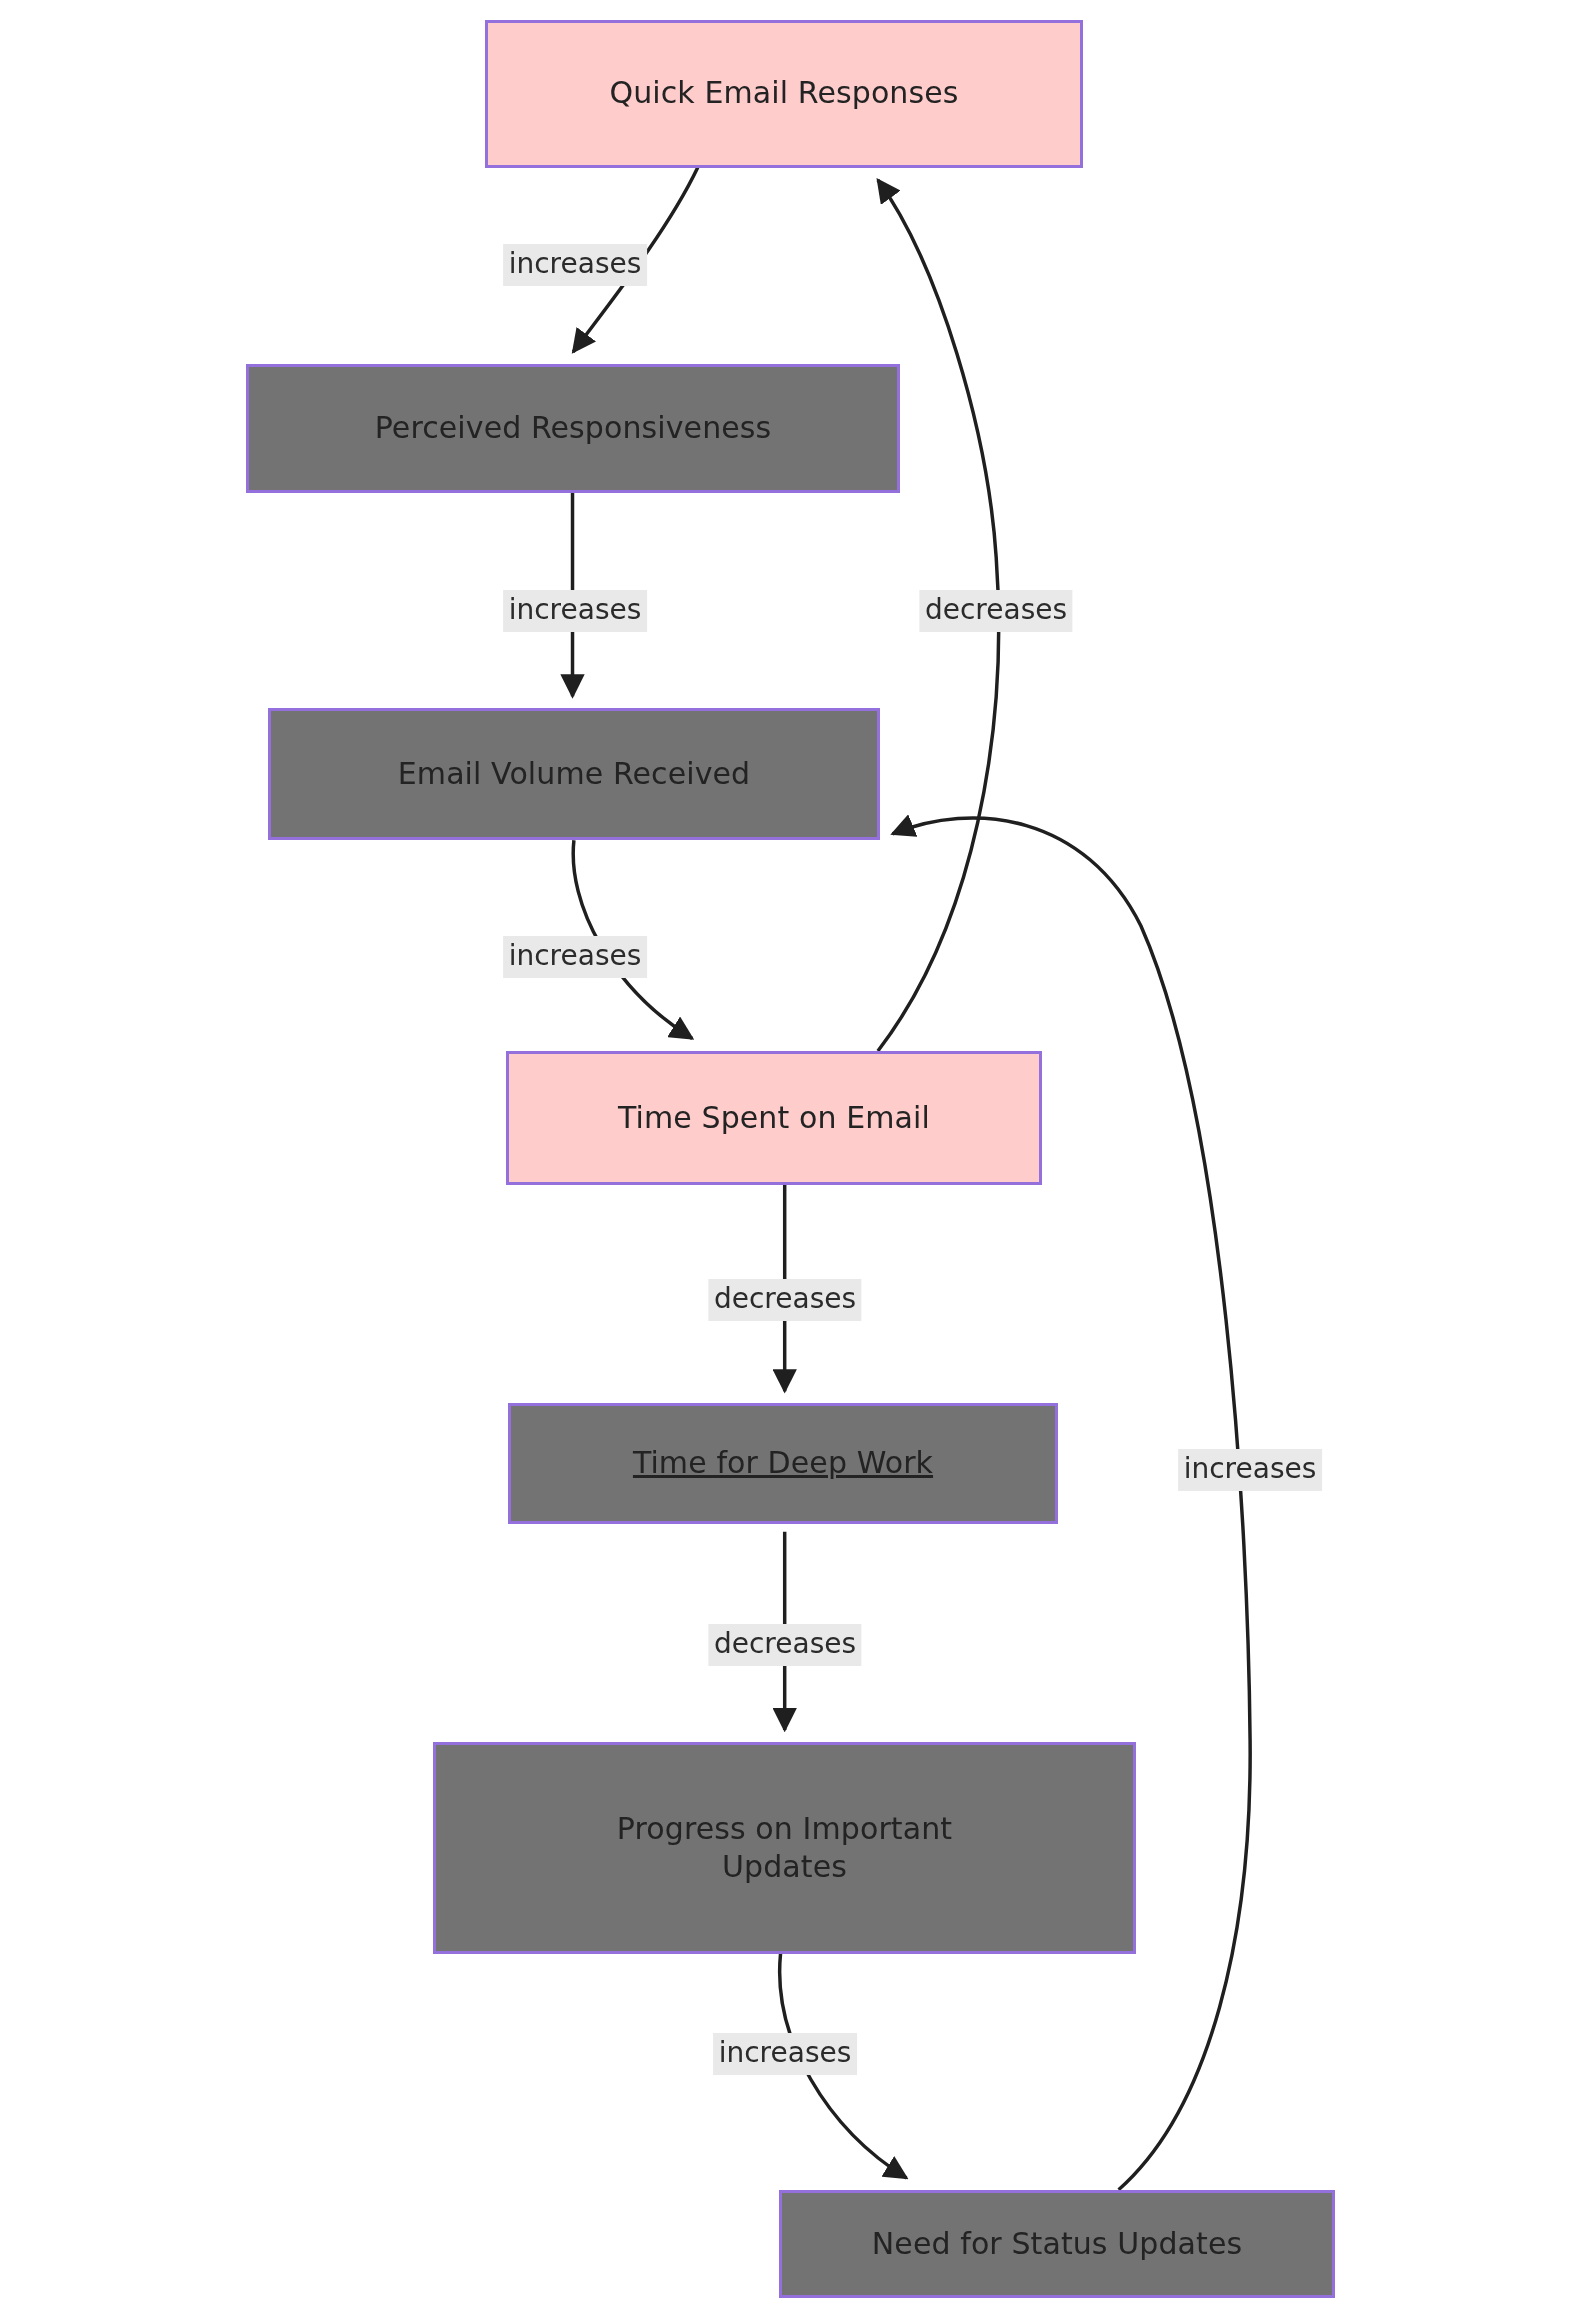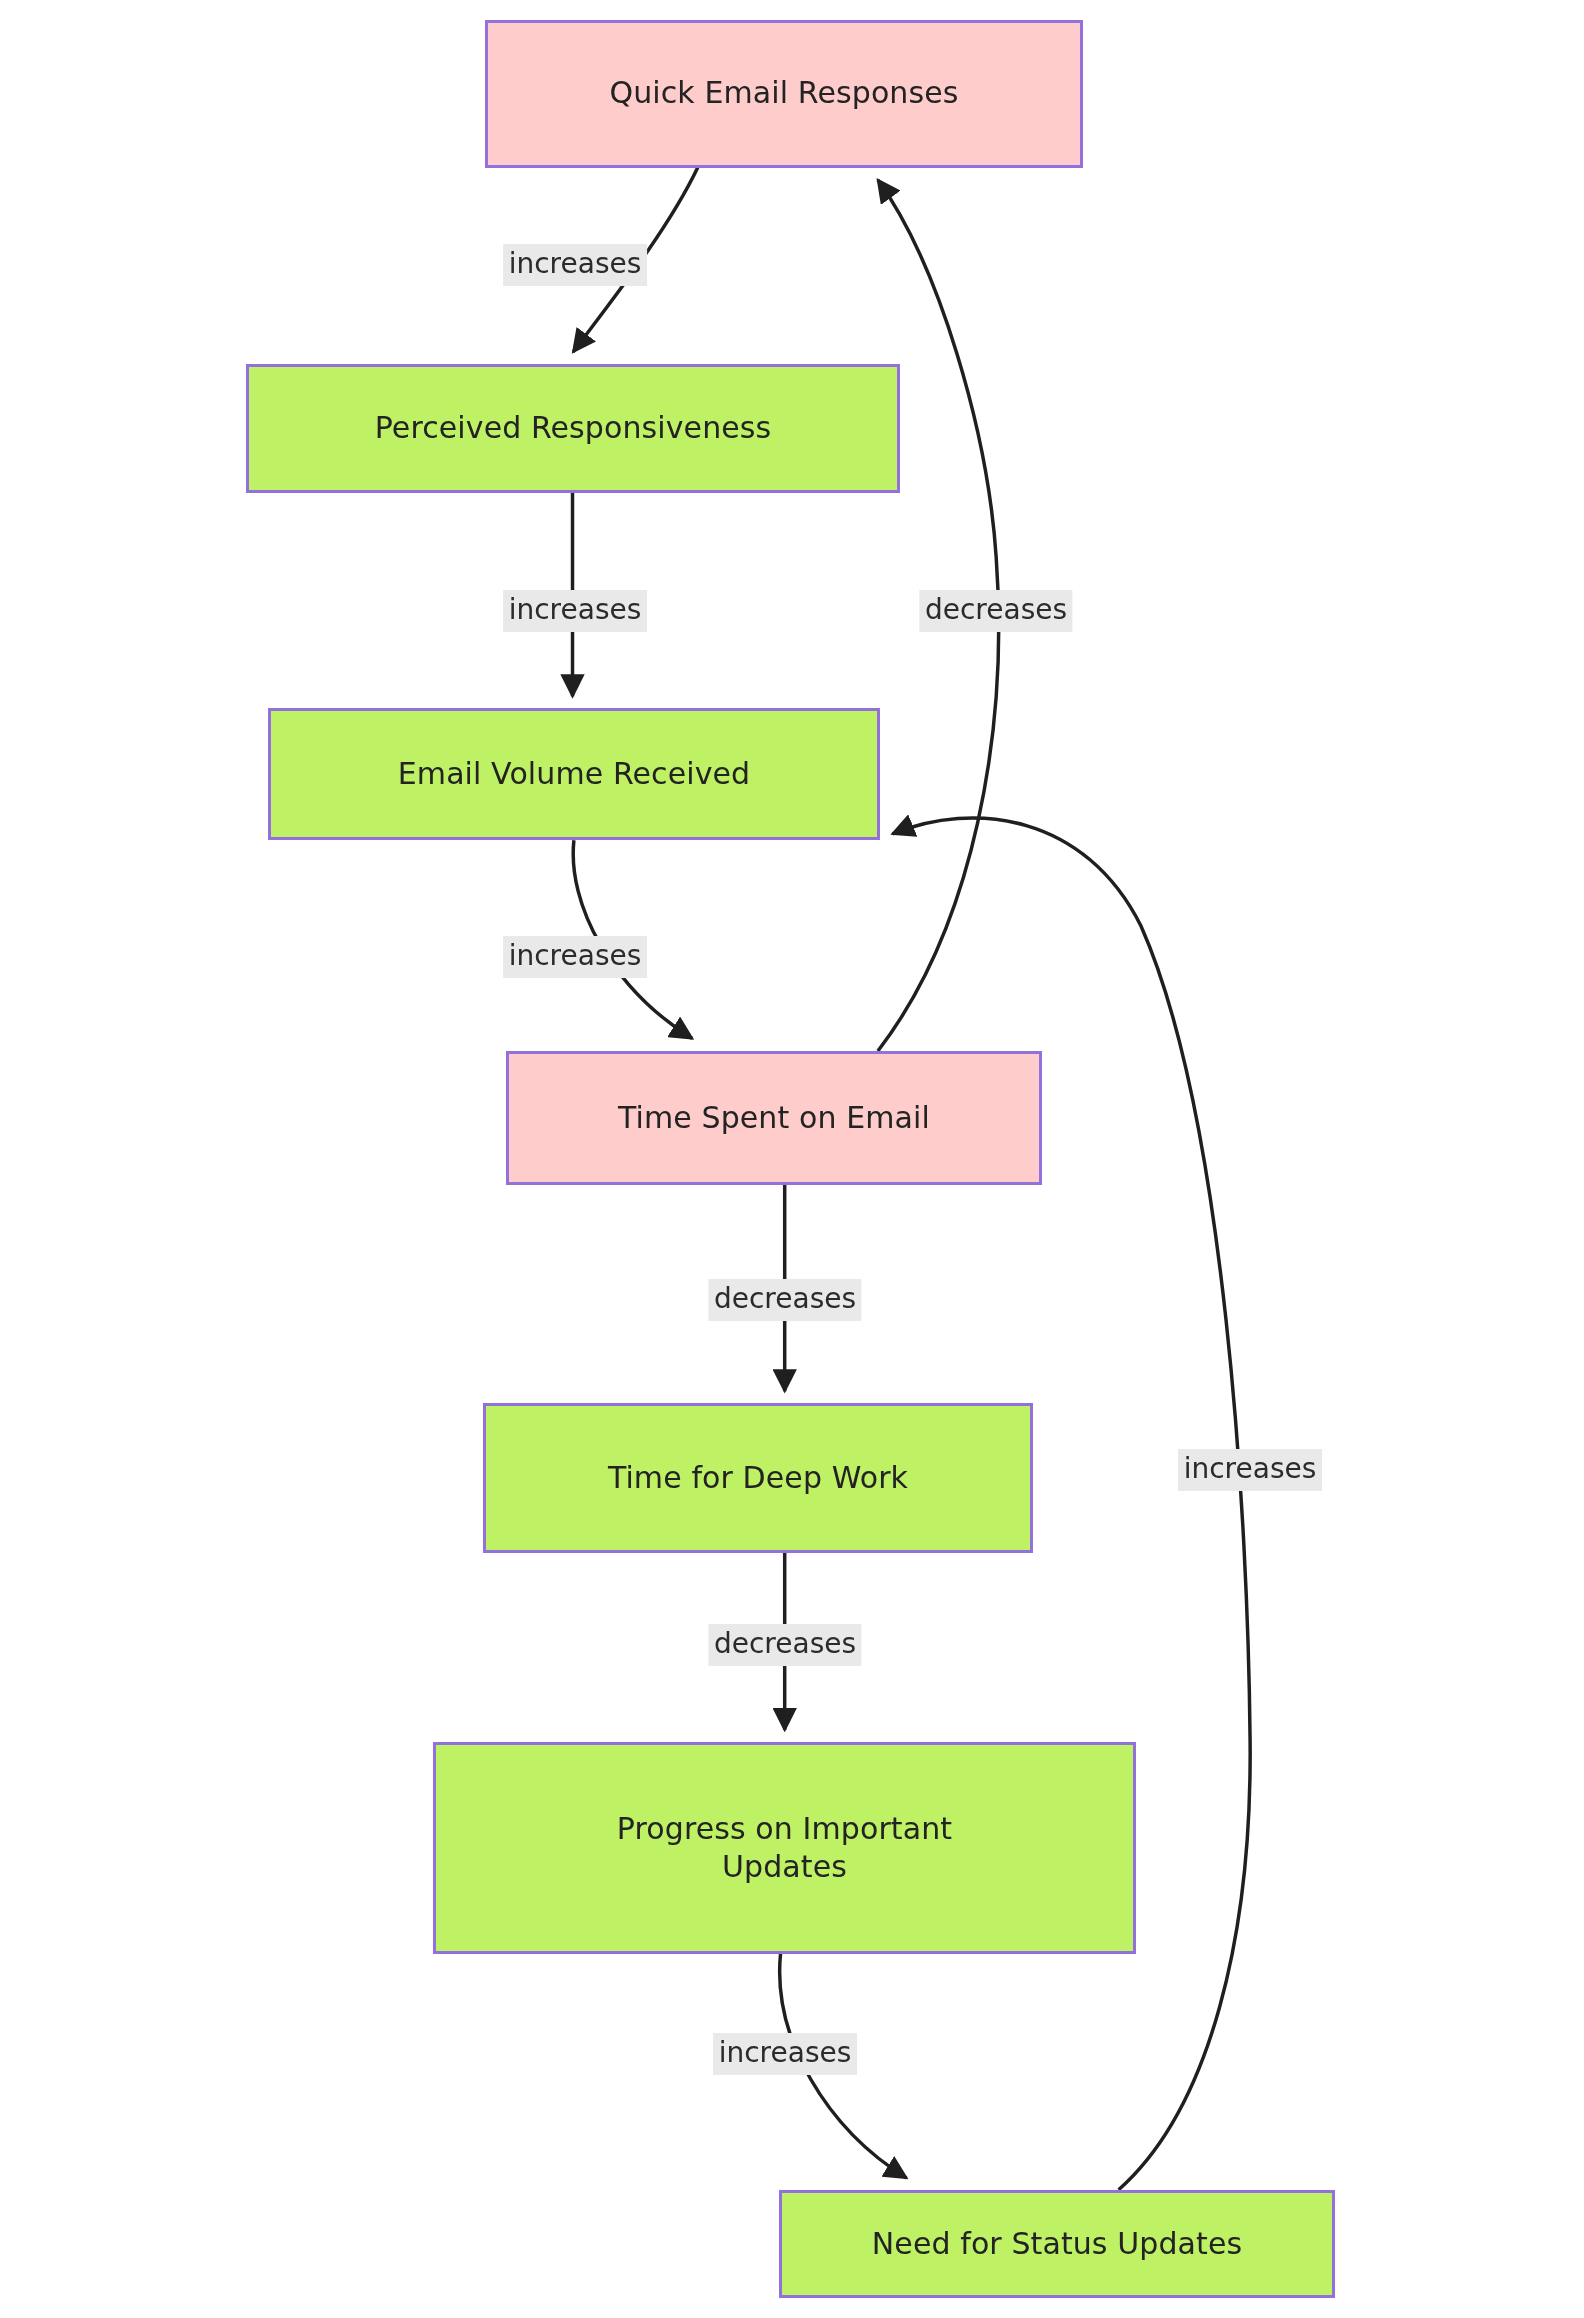--- a/index.html
+++ b/index.html
@@ -32,21 +32,21 @@
     align-items: center;
     justify-content: center;
     text-align: center;
     font-family: "DejaVu Sans", sans-serif;
     font-size: 30px;
     line-height: 1.28;
     color: #232323;
     letter-spacing: 0.1px;
     z-index: 3;
   }
-  .node.fill-lavender { background: #bef264; }
+  .node.fill-lavender { background: #737373; }
   .node.fill-pink     { background: #FFCCCC; }
   .node .node-label { display: block; padding: 0 9.7px; }
 
   .edge-label {
     position: absolute;
     background: #E9E9E9;
     color: #2b2b2b;
     font-family: "DejaVu Sans", sans-serif;
     font-size: 28px;
     line-height: 1.0;
@@ -94,21 +94,21 @@
   </div>
 
   <div class="node fill-lavender" style="left:268px; top:708px; width:612px; height:132px;">
     <span class="node-label">Email Volume Received</span>
   </div>
 
   <div class="node fill-pink" style="left:506px; top:1051px; width:536px; height:134px;">
     <span class="node-label">Time Spent on Email</span>
   </div>
 
-  <div class="node fill-lavender" style="left:483px; top:1403px; width:550px; height:150px;">
+  <div class="node fill-lavender" style="left:508px; top:1403px; width:550px; height:121px;text-decoration:underline;">
     <span class="node-label">Time for Deep Work</span>
   </div>
 
   <div class="node fill-lavender" style="left:433px; top:1742px; width:703px; height:212px;">
     <span class="node-label" style="max-width:431px;">Progress on Important Updates</span>
   </div>
 
   <div class="node fill-lavender" style="left:779px; top:2190px; width:556px; height:108px;">
     <span class="node-label">Need for Status Updates</span>
   </div>

